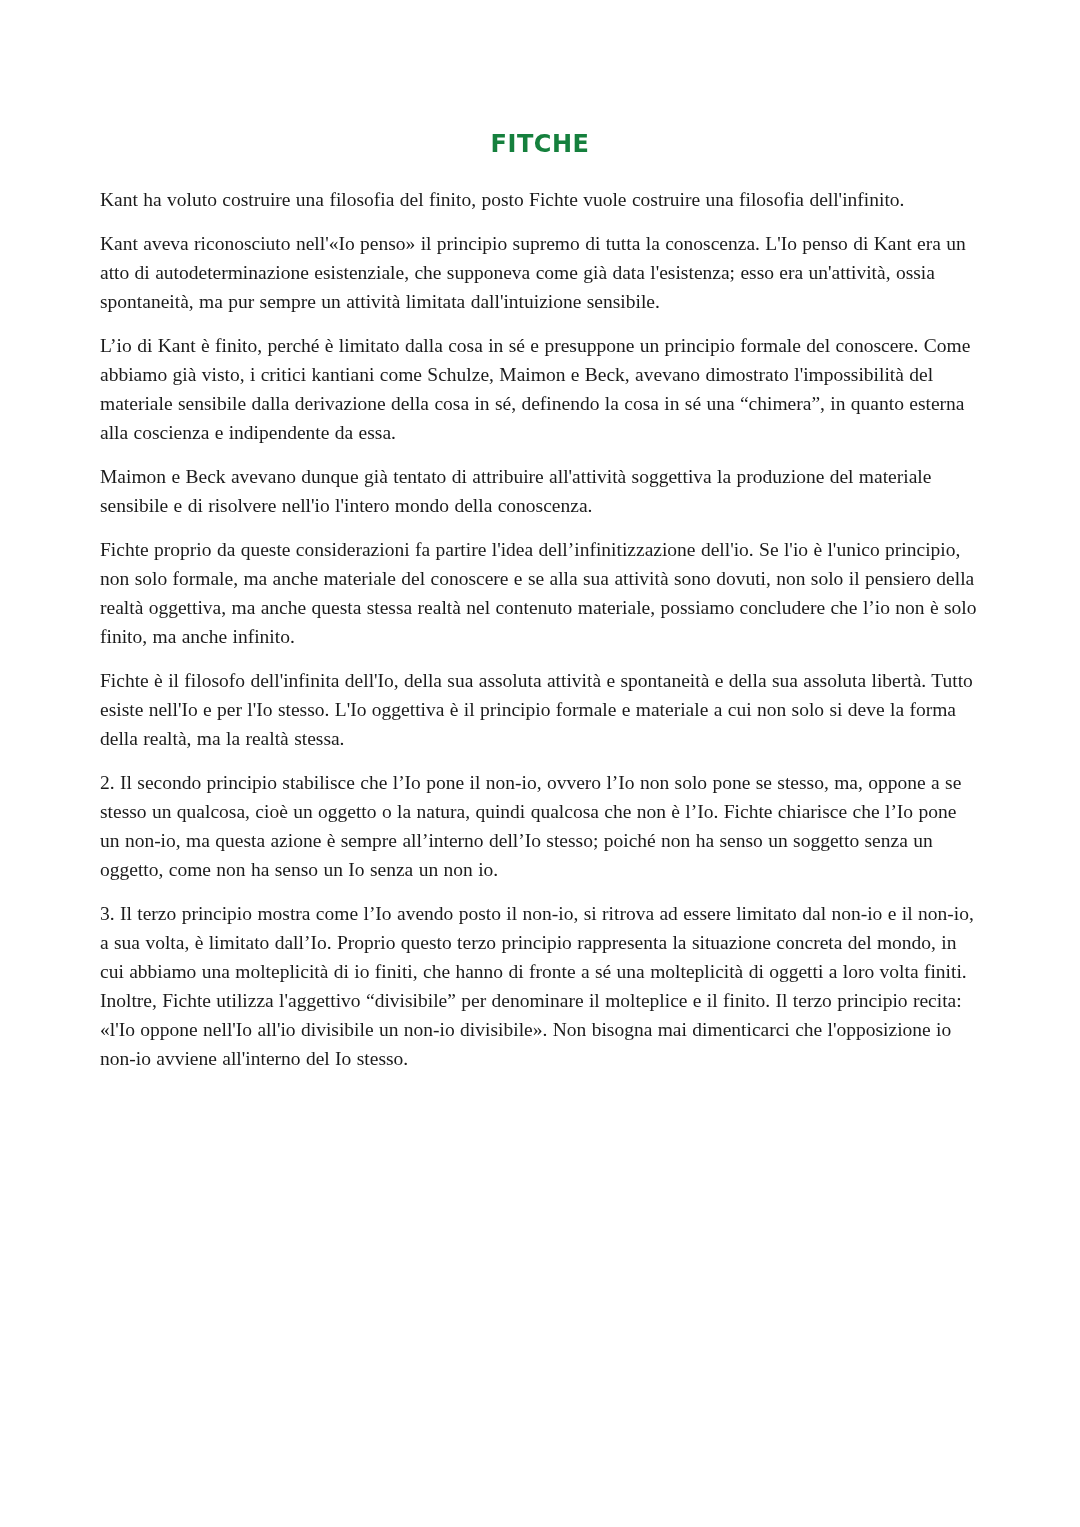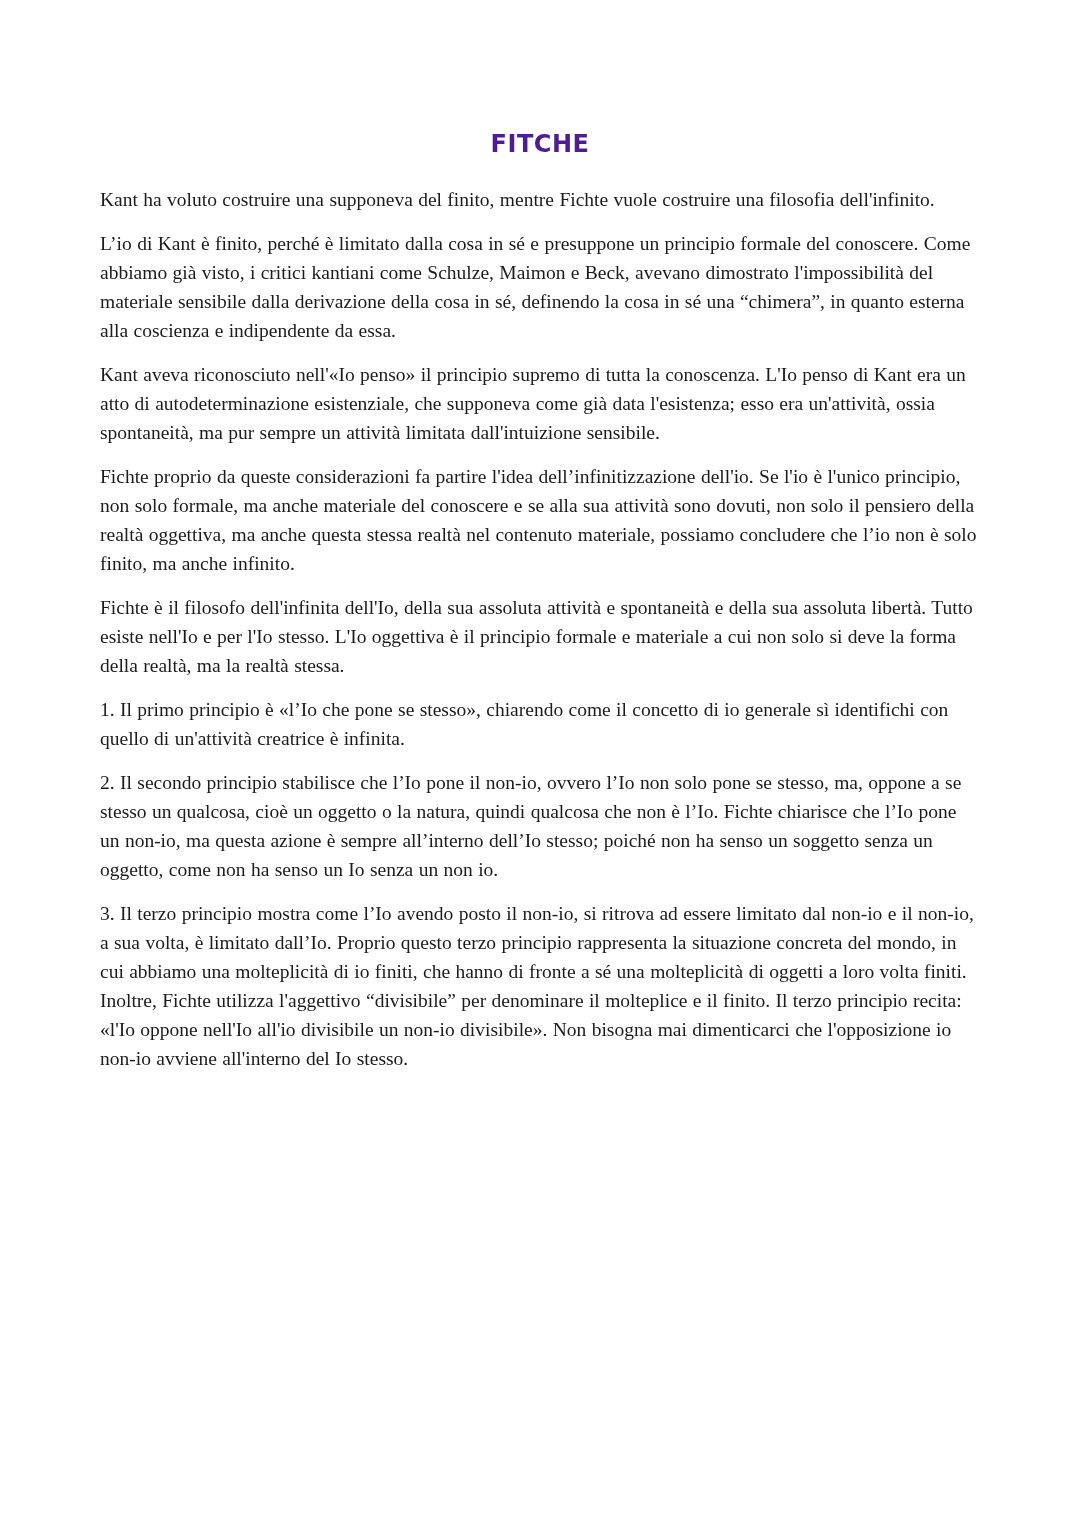--- a/index.html
+++ b/index.html
@@ -20,34 +20,34 @@
     line-height: 29px;
     color: #1b1b1b;
   }
   .doc-title {
     font-family: "DejaVu Sans", "Liberation Sans", sans-serif;
     font-weight: 700;
     font-size: 24px;
     letter-spacing: 0.5px;
     text-align: center;
     margin: 0 0 26px 0;
-    color: #4c1d95;
+    color: #15803d;
   }
   .para {
     margin: 0 0 15px 0;
     text-align: left;
     word-spacing: 0.5px;
   }
 </style>
 </head>
 <body>
 
 <div class="page">
   <h1 class="doc-title">FITCHE</h1>
-  <p class="para">Kant ha voluto costruire una supponeva del finito, mentre Fichte vuole costruire una filosofia dell'infinito.</p>
+  <p class="para">Kant ha voluto costruire una filosofia del finito, posto Fichte vuole costruire una filosofia dell'infinito.</p>
+  <p class="para">Kant aveva riconosciuto nell'«Io penso» il principio supremo di tutta la conoscenza. L'Io penso di Kant era un atto di autodeterminazione esistenziale, che supponeva come già data l'esistenza; esso era un'attività, ossia spontaneità, ma pur sempre un attività limitata dall'intuizione sensibile.</p>
   <p class="para">L’io di Kant è finito, perché è limitato dalla cosa in sé e presuppone un principio formale del conoscere. Come abbiamo già visto, i critici kantiani come Schulze, Maimon e Beck, avevano dimostrato l'impossibilità del materiale sensibile dalla derivazione della cosa in sé, definendo la cosa in sé una “chimera”, in quanto esterna alla coscienza e indipendente da essa.</p>
-  <p class="para">Kant aveva riconosciuto nell'«Io penso» il principio supremo di tutta la conoscenza. L'Io penso di Kant era un atto di autodeterminazione esistenziale, che supponeva come già data l'esistenza; esso era un'attività, ossia spontaneità, ma pur sempre un attività limitata dall'intuizione sensibile.</p>
+  <p class="para">Maimon e Beck avevano dunque già tentato di attribuire all'attività soggettiva la produzione del materiale sensibile e di risolvere nell'io l'intero mondo della conoscenza.</p>
   <p class="para">Fichte proprio da queste considerazioni fa partire l'idea dell’infinitizzazione dell'io. Se l'io è l'unico principio, non solo formale, ma anche materiale del conoscere e se alla sua attività sono dovuti, non solo il pensiero della realtà oggettiva, ma anche questa stessa realtà nel contenuto materiale, possiamo concludere che l’io non è solo finito, ma anche infinito.</p>
   <p class="para">Fichte è il filosofo dell'infinita dell'Io, della sua assoluta attività e spontaneità e della sua assoluta libertà. Tutto esiste nell'Io e per l'Io stesso. L'Io oggettiva è il principio formale e materiale a cui non solo si deve la forma della realtà, ma la realtà stessa.</p>
-  <p class="para">1. Il primo principio è «l’Io che pone se stesso», chiarendo come il concetto di io generale sì identifichi con quello di un'attività creatrice è infinita.</p>
   <p class="para">2. Il secondo principio stabilisce che l’Io pone il non-io, ovvero l’Io non solo pone se stesso, ma, oppone a se stesso un qualcosa, cioè un oggetto o la natura, quindi qualcosa che non è l’Io. Fichte chiarisce che l’Io pone un non-io, ma questa azione è sempre all’interno dell’Io stesso; poiché non ha senso un soggetto senza un oggetto, come non ha senso un Io senza un non io.</p>
   <p class="para">3. Il terzo principio mostra come l’Io avendo posto il non-io, si ritrova ad essere limitato dal non-io e il non-io, a sua volta, è limitato dall’Io. Proprio questo terzo principio rappresenta la situazione concreta del mondo, in cui abbiamo una molteplicità di io finiti, che hanno di fronte a sé una molteplicità di oggetti a loro volta finiti. Inoltre, Fichte utilizza l'aggettivo “divisibile” per denominare il molteplice e il finito. Il terzo principio recita: «l'Io oppone nell'Io all'io divisibile un non-io divisibile». Non bisogna mai dimenticarci che l'opposizione io non-io avviene all'interno del Io stesso.</p>
 </div>
 
 </body></html>

